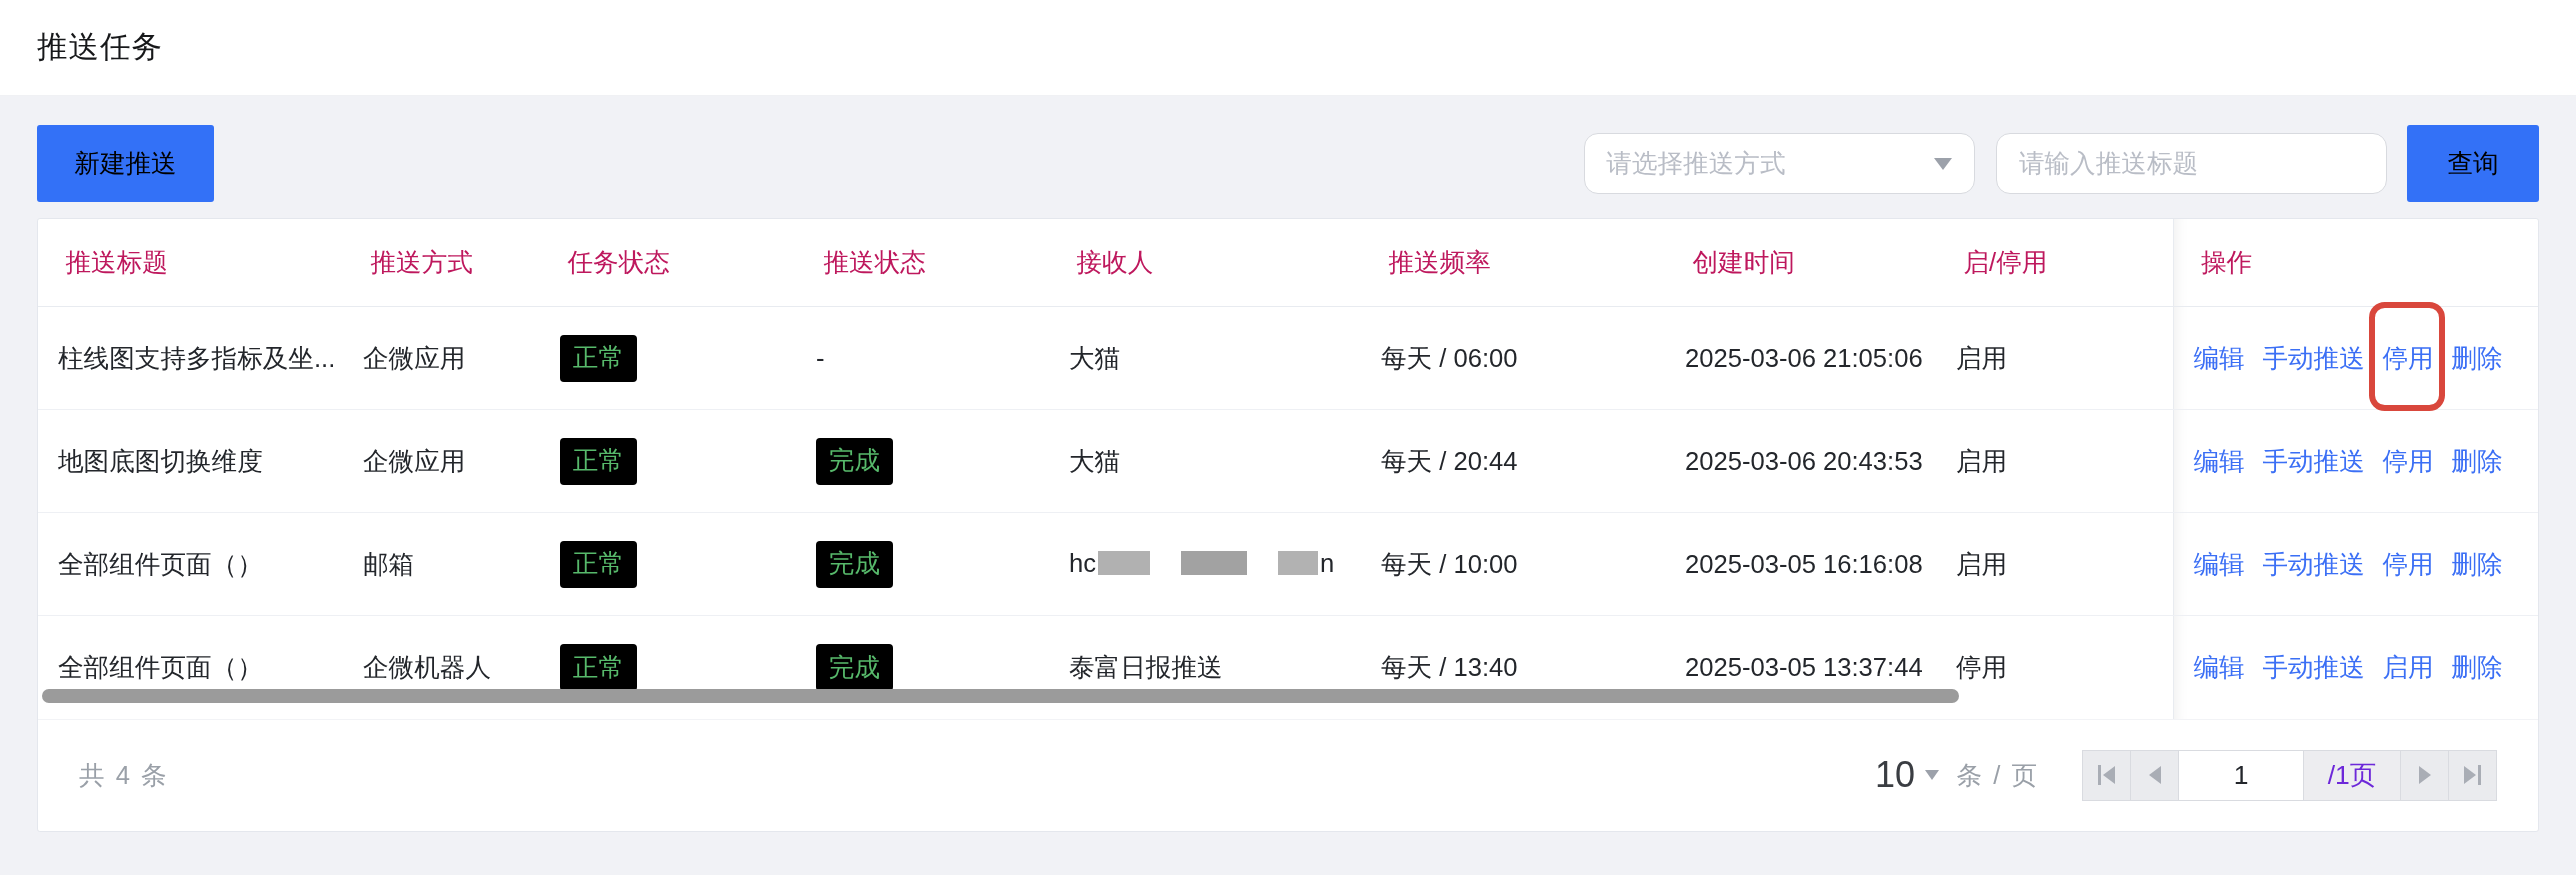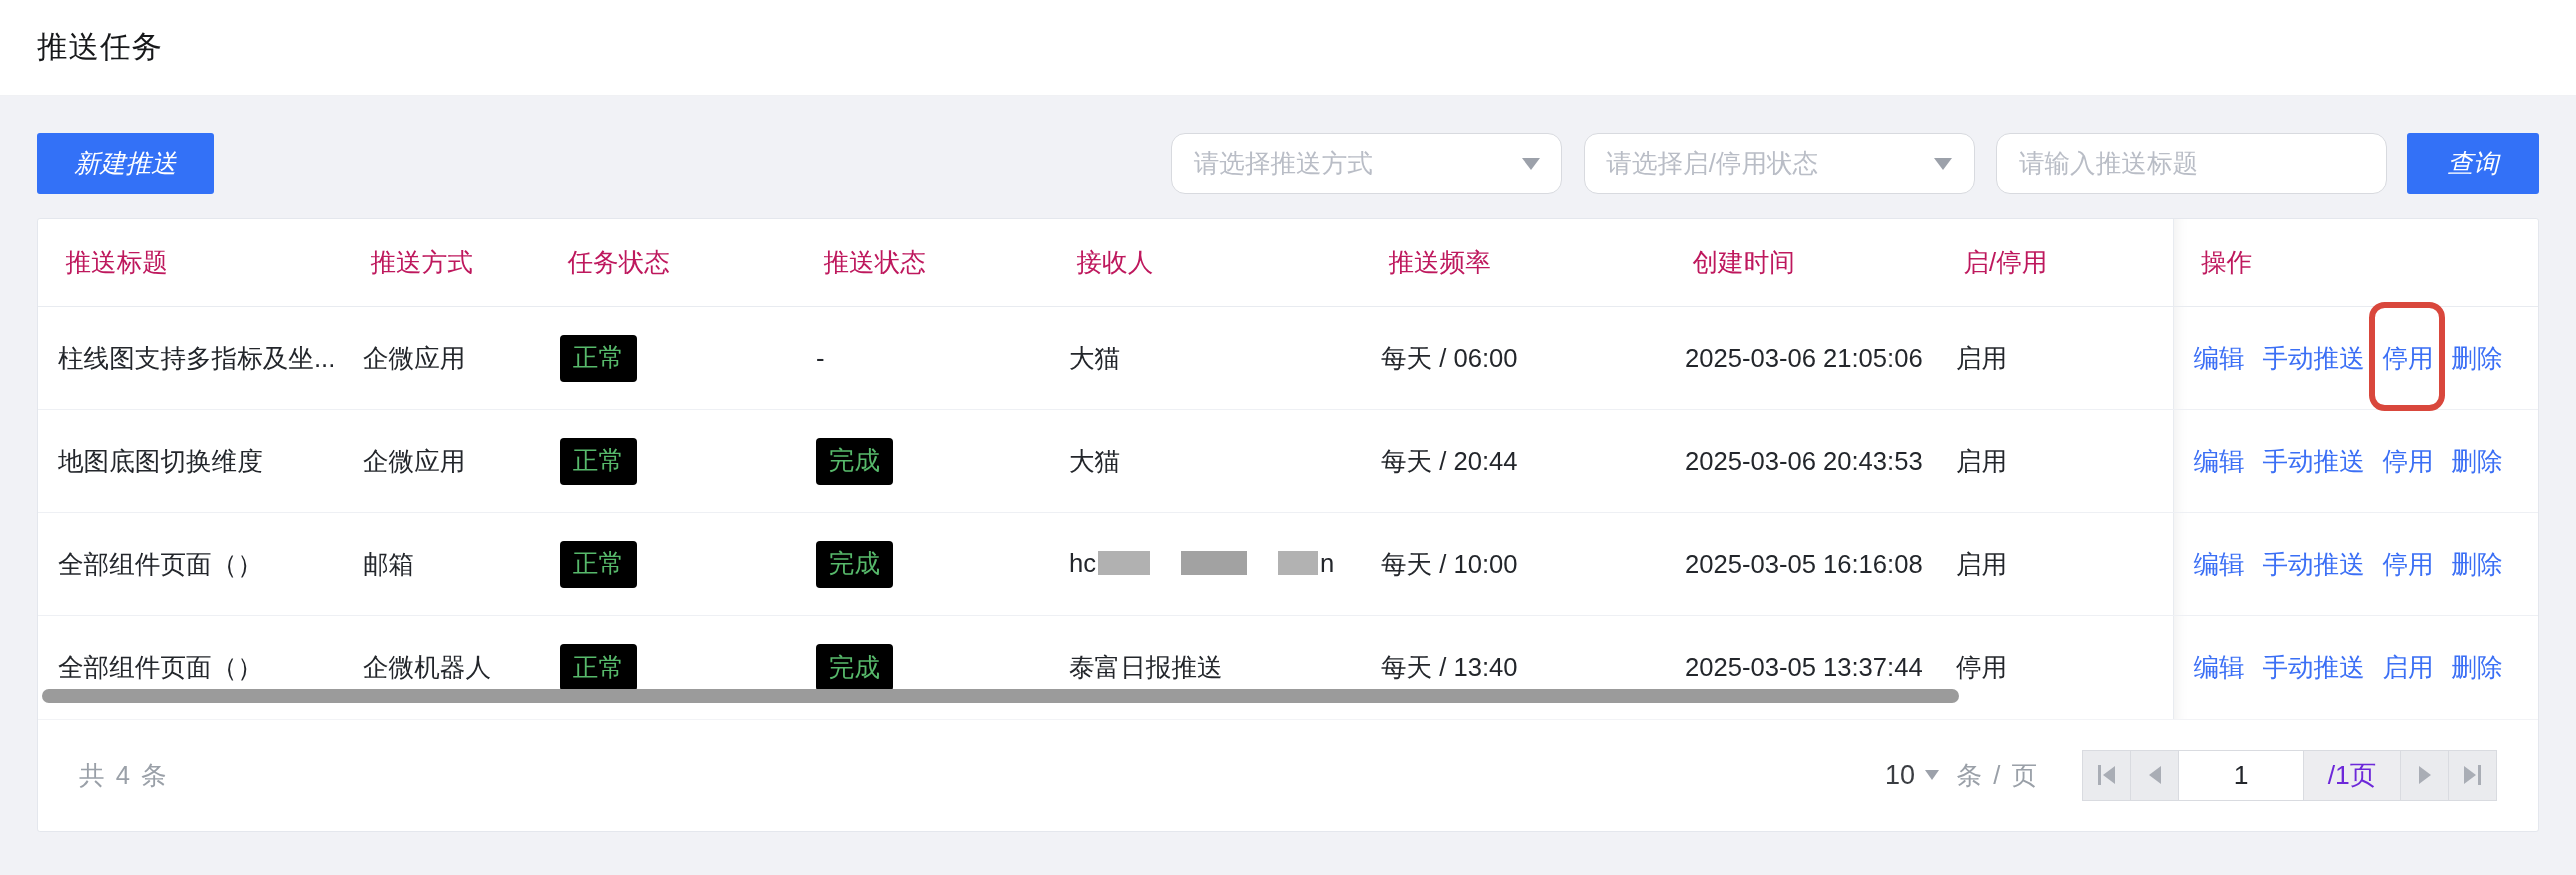--- a/index.html
+++ b/index.html
@@ -15,24 +15,23 @@
     height:96px; background:#ffffff;
     display:flex; align-items:center; padding-left:37px;
     border-bottom:1px solid #f0f1f4;
   }
   .page-title { font-size:30.5px; font-weight:normal; color:#17181a; letter-spacing:1px; }
 
   
   .content { padding:37px; }
   .toolbar { display:flex; align-items:center; height:61px; margin-bottom:23.6px; }
   .btn-primary {
-    background:#3371f7; color:#ffffff; font-size:25.6px;
-    border:none; border-radius:2.9px; height:61px; cursor:pointer;
+    background:#3371f7; color:#000000; font-size:25.6px;
+    border:none; border-radius:2.9px; height:77px; cursor:pointer;
     font-family:inherit;
-    font-style:italic;
   }
   .btn-new { width:177px; }
   .btn-query { width:132px; margin-left:19.7px; }
   .toolbar-spacer { flex:1; }
   .select-box, .input-box {
     width:391px; height:61px; background:#ffffff;
     border:1px solid #d8dadf; border-radius:14px;
     display:flex; align-items:center; padding:0 21.6px;
     margin-left:21.6px;
   }
@@ -87,21 +86,21 @@
 
   
   .card-footer {
     height:112px; display:flex; align-items:center; padding:12px 41px;
     border-top:1px solid #f2f3f6;
     justify-content:space-between;
   }
   .total-text { font-size:25.6px; color:#9aa0a8; letter-spacing:2px; }
   .footer-spacer { flex:1; }
   .page-size { display:flex; align-items:center; cursor:pointer; }
-  .page-size-value { font-size:27px; color:#3a3d42; }
+  .page-size-value { font-size:36px; color:#3a3d42; }
   .page-size .caret-sm {
     width:0; height:0; margin-left:9.8px;
     border-left:7.9px solid transparent; border-right:7.9px solid transparent;
     border-top:10.8px solid #9ca1aa;
   }
   .per-page-label { font-size:25.6px; color:#9aa0a8; margin-left:17.7px; letter-spacing:2px; }
   .pager { display:flex; align-items:stretch; margin-left:43px; height:51px; }
   .pager-btn {
     width:49px; background:#eaebee; border:1px solid #d9dbe0; margin-left:-1px;
     display:flex; align-items:center; justify-content:center; cursor:pointer;
@@ -128,24 +127,20 @@
   <div class="page-title">推送任务</div>
 </div>
 
 <div class="content">
 
   <div class="toolbar">
     <button class="btn-primary btn-new">新建推送</button>
     <div class="toolbar-spacer"></div>
     <div class="select-box">
       <span class="select-placeholder">请选择推送方式</span>
-      <span class="caret-down"></span>
-    </div>
-    <div class="select-box">
-      <span class="select-placeholder">请选择启/停用状态</span>
       <span class="caret-down"></span>
     </div>
     <div class="input-box">
       <input type="text" placeholder="请输入推送标题" style="">
     </div>
     <button class="btn-primary btn-query">查询</button>
   </div>
 
   <div class="card">
     <table>

